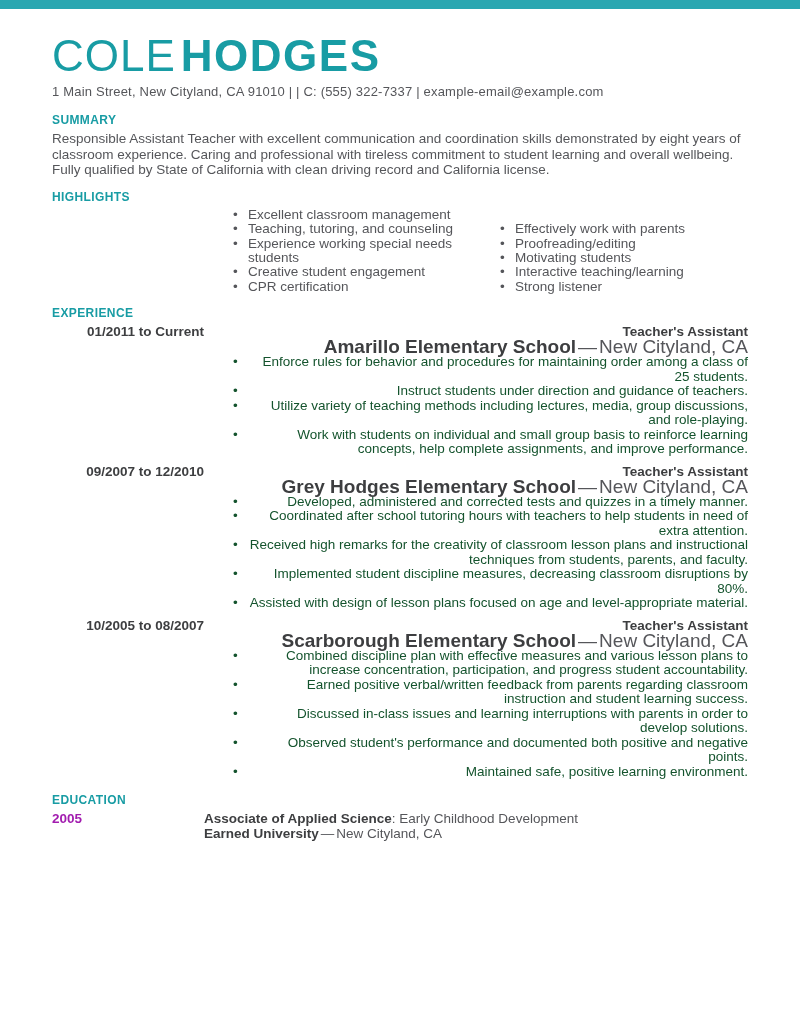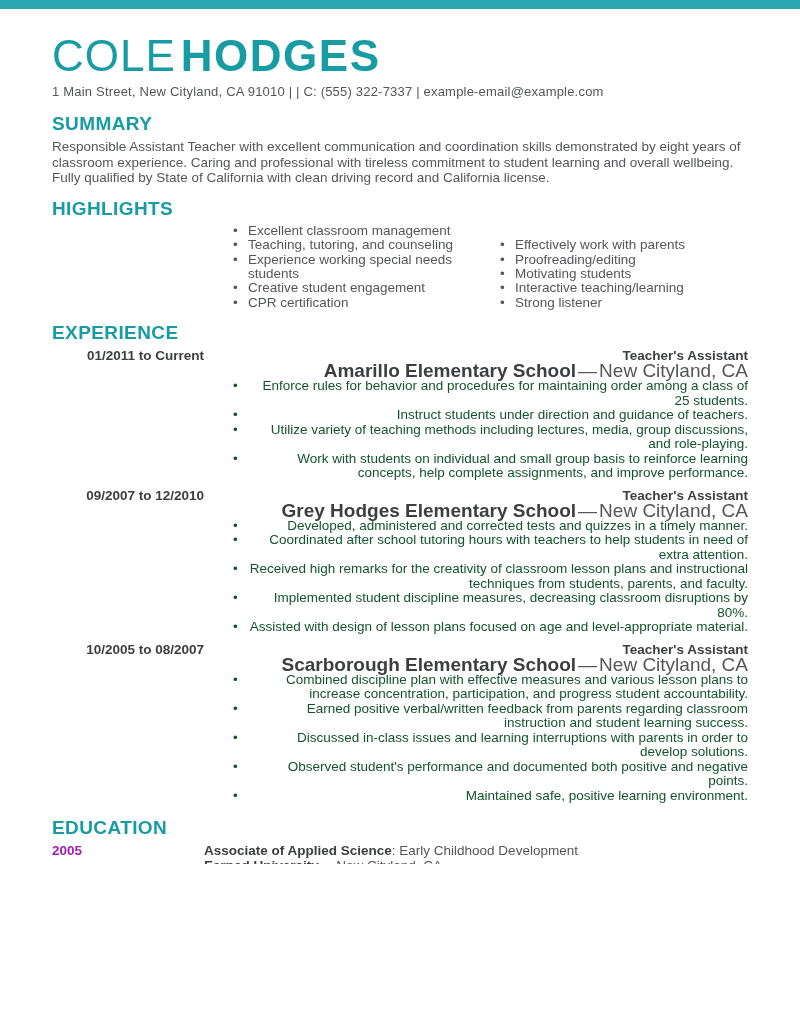--- a/index.html
+++ b/index.html
@@ -16,21 +16,21 @@
   header { margin: 25px 52px 0 52px; }
   h1 {
     margin: 0; font-size: 44px; line-height: 44px;
     color: #189ca4; font-weight: 400; letter-spacing: 1px;
     white-space: nowrap;
   }
   h1 .last { font-weight: 700; margin-left: 5px; letter-spacing: 1.5px; }
   .contact { margin-top: 6px; font-size: 13px; color: #55565a; letter-spacing: 0.2px; }
 
   section h2 {
-    margin: 0; font-size: 19px; font-weight: 700;
+    margin: 0; font-size: 12px; font-weight: 700;
     color: #189ca4; letter-spacing: 0.4px;
   }
 
   .summary { margin: 14px 52px 0 52px; }
   .summary p { margin: 4px 0 0 0; font-size: 13.5px; line-height: 15.6px; color: #55565a; }
 
   .highlights { margin: 12px 52px 0 52px; }
   .hl-cols { display: flex; align-items: flex-end; margin-top: 4px; }
   .hl-cols ul { list-style: none; margin: 0; padding: 0; font-size: 13.5px; line-height: 14.4px; }
   .hl-left  { margin-left: 180px !important; width: 232px; }

